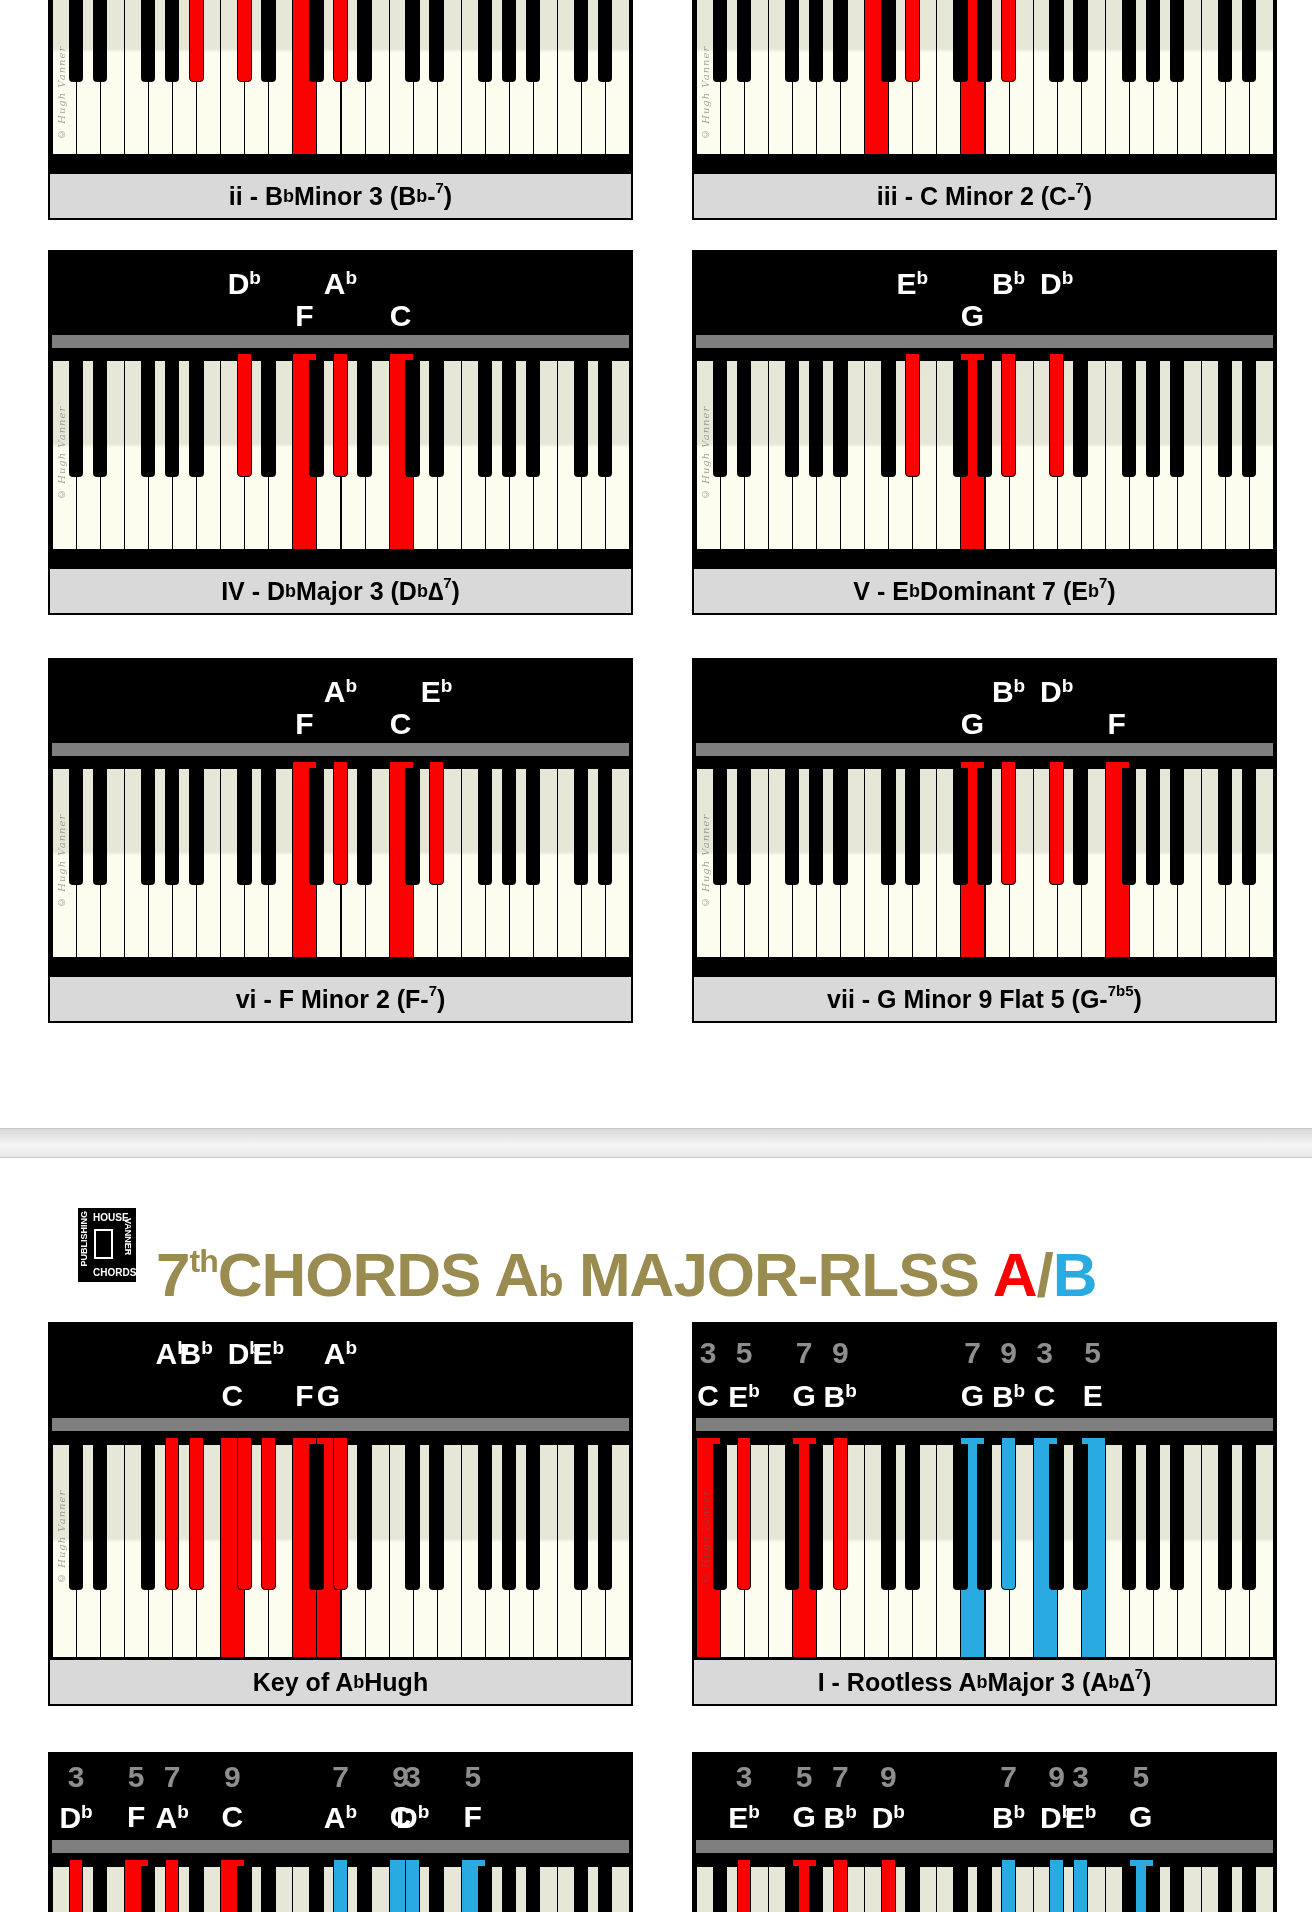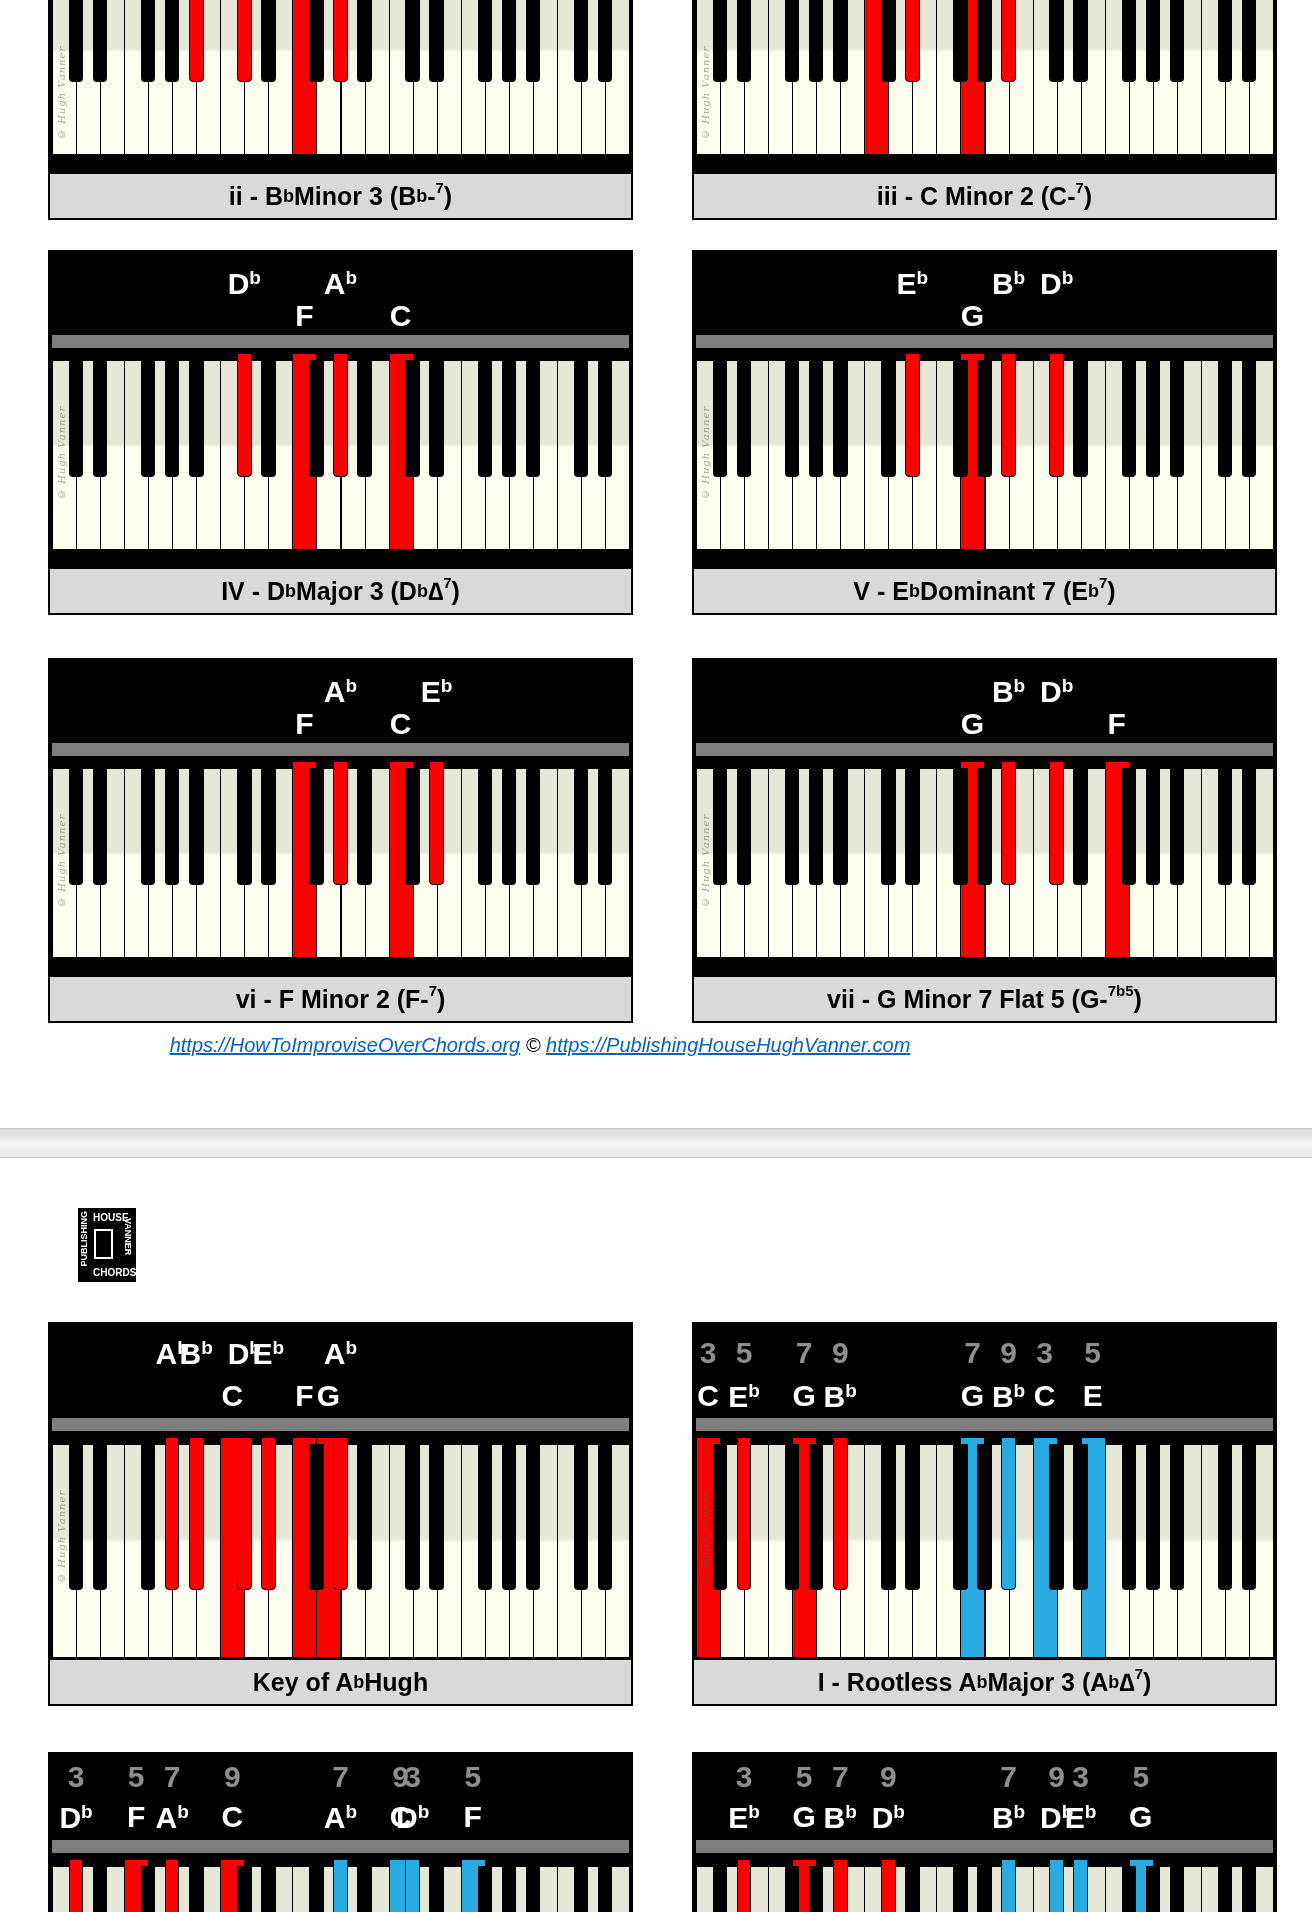--- a/index.html
+++ b/index.html
@@ -355,21 +355,21 @@
       <div class="bkey hl" style="left: 1001.29px; top: 761px; width: 14.5px; height: 124px; background: rgb(250, 2, 2);"></div>
       <div class="bkey hl" style="left: 1049.38px; top: 761px; width: 14.5px; height: 124px; background: rgb(250, 2, 2);"></div>
       <div class="bkey" style="left: 1073.42px; top: 768px; width: 14.5px; height: 117px;"></div>
       <div class="bkey" style="left: 1121.5px; top: 768px; width: 14.5px; height: 117px;"></div>
       <div class="bkey" style="left: 1145.54px; top: 768px; width: 14.5px; height: 117px;"></div>
       <div class="bkey" style="left: 1169.58px; top: 768px; width: 14.5px; height: 117px;"></div>
       <div class="bkey" style="left: 1217.67px; top: 768px; width: 14.5px; height: 117px;"></div>
       <div class="bkey" style="left: 1241.71px; top: 768px; width: 14.5px; height: 117px;"></div>
       <div class="wm" style="left: 700px; top: 778px; height: 130px;">© Hugh Vanner</div>
       <div class="label-bar" style="left: 692px; top: 975px; width: 585px; height: 48px;">
-        <span>vii - G Minor 7 Flat 5 (G-</span>
+        <span>vii - G Minor 9 Flat 5 (G-</span>
         <span class="sp">7b5</span>
         <span>)</span>
       </div>
       <div class="panel-bg" style="left: 48px; top: 1322px; width: 585px; height: 336px;"></div>
       <div class="notelbl" style="left: 172.208px; top: 1338px;">A<span class="fb">b</span></div>
       <div class="notelbl" style="left: 196.25px; top: 1338px;">B<span class="fb">b</span></div>
       <div class="notelbl" style="left: 244.333px; top: 1338px;">D<span class="fb">b</span></div>
       <div class="notelbl" style="left: 268.375px; top: 1338px;">E<span class="fb">b</span></div>
       <div class="notelbl" style="left: 340.5px; top: 1338px;">A<span class="fb">b</span></div>
       <div class="notelbl" style="left: 232.312px; top: 1381px;">C</div>
@@ -607,28 +607,26 @@
       <div class="bkey hl" style="left: 1049.38px; top: 1859px; width: 14.5px; height: 153px; background: rgb(41, 171, 226);"></div>
       <div class="bkey hl" style="left: 1073.42px; top: 1859px; width: 14.5px; height: 153px; background: rgb(41, 171, 226);"></div>
       <div class="bkey" style="left: 1121.5px; top: 1866px; width: 14.5px; height: 146px;"></div>
       <div class="bkey" style="left: 1145.54px; top: 1866px; width: 14.5px; height: 146px;"></div>
       <div class="bkey" style="left: 1169.58px; top: 1866px; width: 14.5px; height: 146px;"></div>
       <div class="bkey" style="left: 1217.67px; top: 1866px; width: 14.5px; height: 146px;"></div>
       <div class="bkey" style="left: 1241.71px; top: 1866px; width: 14.5px; height: 146px;"></div>
       <div class="wm" style="left: 700px; top: 1876px; height: 130px;">© Hugh Vanner</div>
     </div>
 
-  <div id="linkline">
-    <a href="#">https://HowToImproviseOverChords.org</a><span> © </span><a href="#">https://PublishingHouseHughVanner.com</a>
-  </div>
 
   <div id="divider"></div>
 
   <div id="logo">
     <span class="up" style="left:1px;top:3px;font-size:9px;">PUBLISHING</span>
     <span style="left:15px;top:4px;font-size:10px;">HOUSE</span>
     <span class="vert" style="right:3px;top:10px;font-size:9px;">VANNER</span>
     <span style="left:15px;bottom:4px;font-size:10px;">CHORDS</span>
     <span id="logo-square"></span>
   </div>
 
+  <div id="title"><span>7</span><span class="sup">th</span><span>CHORDS A</span><span class="flat">b</span><span> MAJOR-RLSS </span><span class="red">A</span><span class="olive">/</span><span class="blue">B</span></div>
 
 </div>
 
 </body></html>

